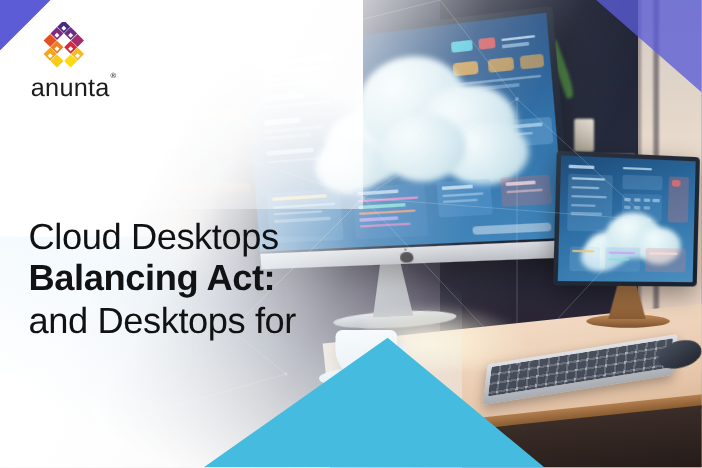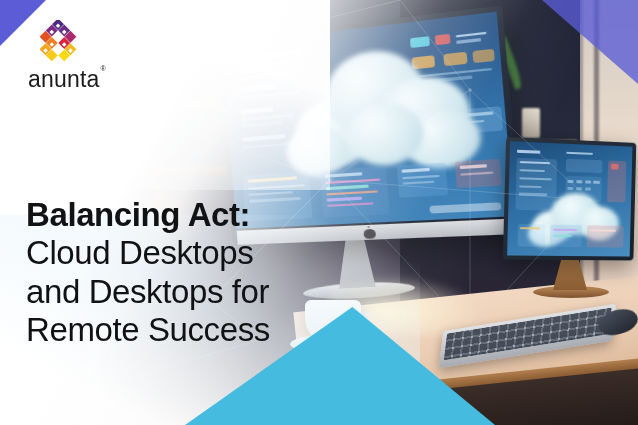--- a/index.html
+++ b/index.html
@@ -521,19 +521,18 @@
             <rect x="14" y="-3.6" width="3.2" height="3.2"></rect>
             <rect x="-3.6" y="14" width="3.2" height="3.2"></rect>
           </g>
         </g>
       </svg>
     </div>
     <div class="logo-word"><span>anunta</span><span class="logo-r">®</span></div>
   </div>
 
   <div class="headline" style="color: rgb(17, 18, 20);">
+    <div class="hl-line hl-reg">Cloud Desktops</div>
     <div class="hl-line hl-bold">Balancing Act:</div>
-    <div class="hl-line hl-reg">Cloud Desktops</div>
     <div class="hl-line hl-reg">and Desktops for</div>
-    <div class="hl-line hl-reg">Remote Success</div>
   </div>
 
 </div>
 
 </body></html>

